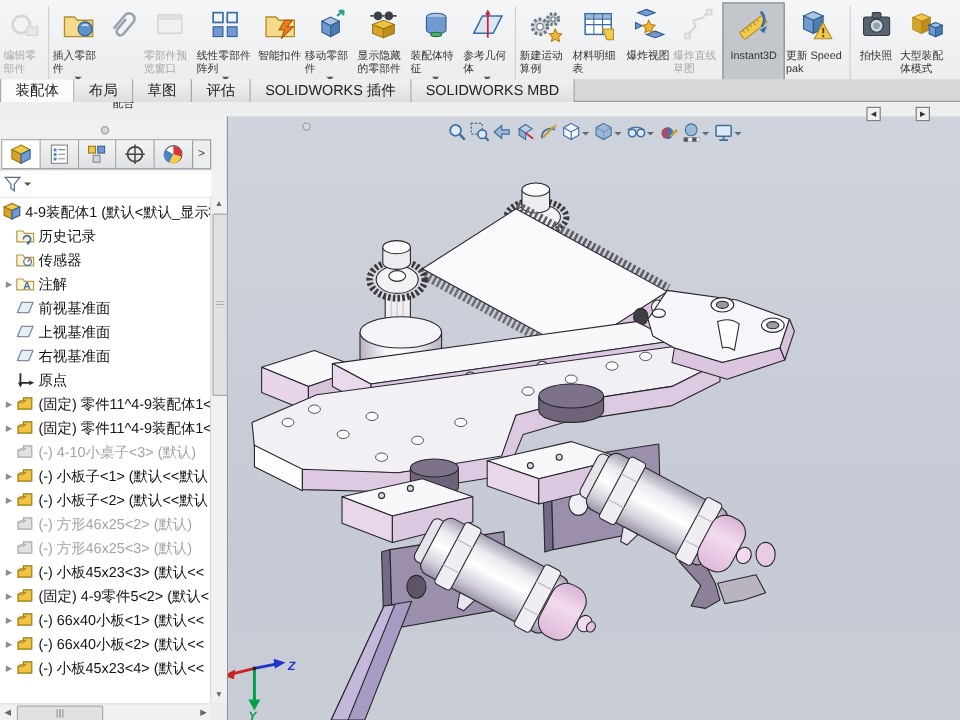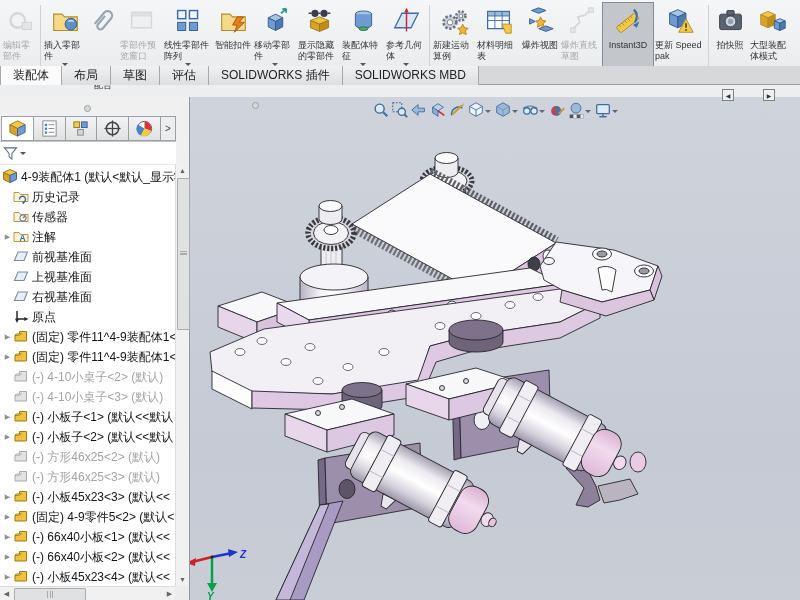--- a/index.html
+++ b/index.html
@@ -389,28 +389,20 @@
                 </svg></span>
               <span class="lbl">(固定) 零件11^4-9装配体1&lt;</span>
             </div>
             <div class="trow">
               <span class="arrow">▶</span>
               <span><svg viewBox="0 0 16 16" xmlns="http://www.w3.org/2000/svg">
                   <polygon points="2,13 2,7 6.5,7 6.5,3.5 13.5,3.5 13.5,13" fill="#f0c23e" stroke="#9a7a18"></polygon>
                   <polygon points="2,7 4,5.8 8.5,5.8 6.5,7" fill="#f7da7a" stroke="#9a7a18" stroke-width="0.7"></polygon>
                 </svg></span>
               <span class="lbl">(固定) 零件11^4-9装配体1&lt;</span>
-            </div>
-            <div class="trow gray">
-              <span class="arrow"></span>
-              <span><svg viewBox="0 0 16 16" xmlns="http://www.w3.org/2000/svg">
-                  <polygon points="2,13 2,7 6.5,7 6.5,3.5 13.5,3.5 13.5,13" fill="#e2e2e5" stroke="#a9a9ad"></polygon>
-                  <polygon points="2,7 4,5.8 8.5,5.8 6.5,7" fill="#efeff1" stroke="#a9a9ad" stroke-width="0.7"></polygon>
-                </svg></span>
-              <span class="lbl">(-) 4-10小桌子&lt;2&gt; (默认)</span>
             </div>
             <div class="trow gray">
               <span class="arrow"></span>
               <span><svg viewBox="0 0 16 16" xmlns="http://www.w3.org/2000/svg">
                   <polygon points="2,13 2,7 6.5,7 6.5,3.5 13.5,3.5 13.5,13" fill="#e2e2e5" stroke="#a9a9ad"></polygon>
                   <polygon points="2,7 4,5.8 8.5,5.8 6.5,7" fill="#efeff1" stroke="#a9a9ad" stroke-width="0.7"></polygon>
                 </svg></span>
               <span class="lbl">(-) 4-10小桌子&lt;3&gt; (默认)</span>
             </div>
             <div class="trow">

